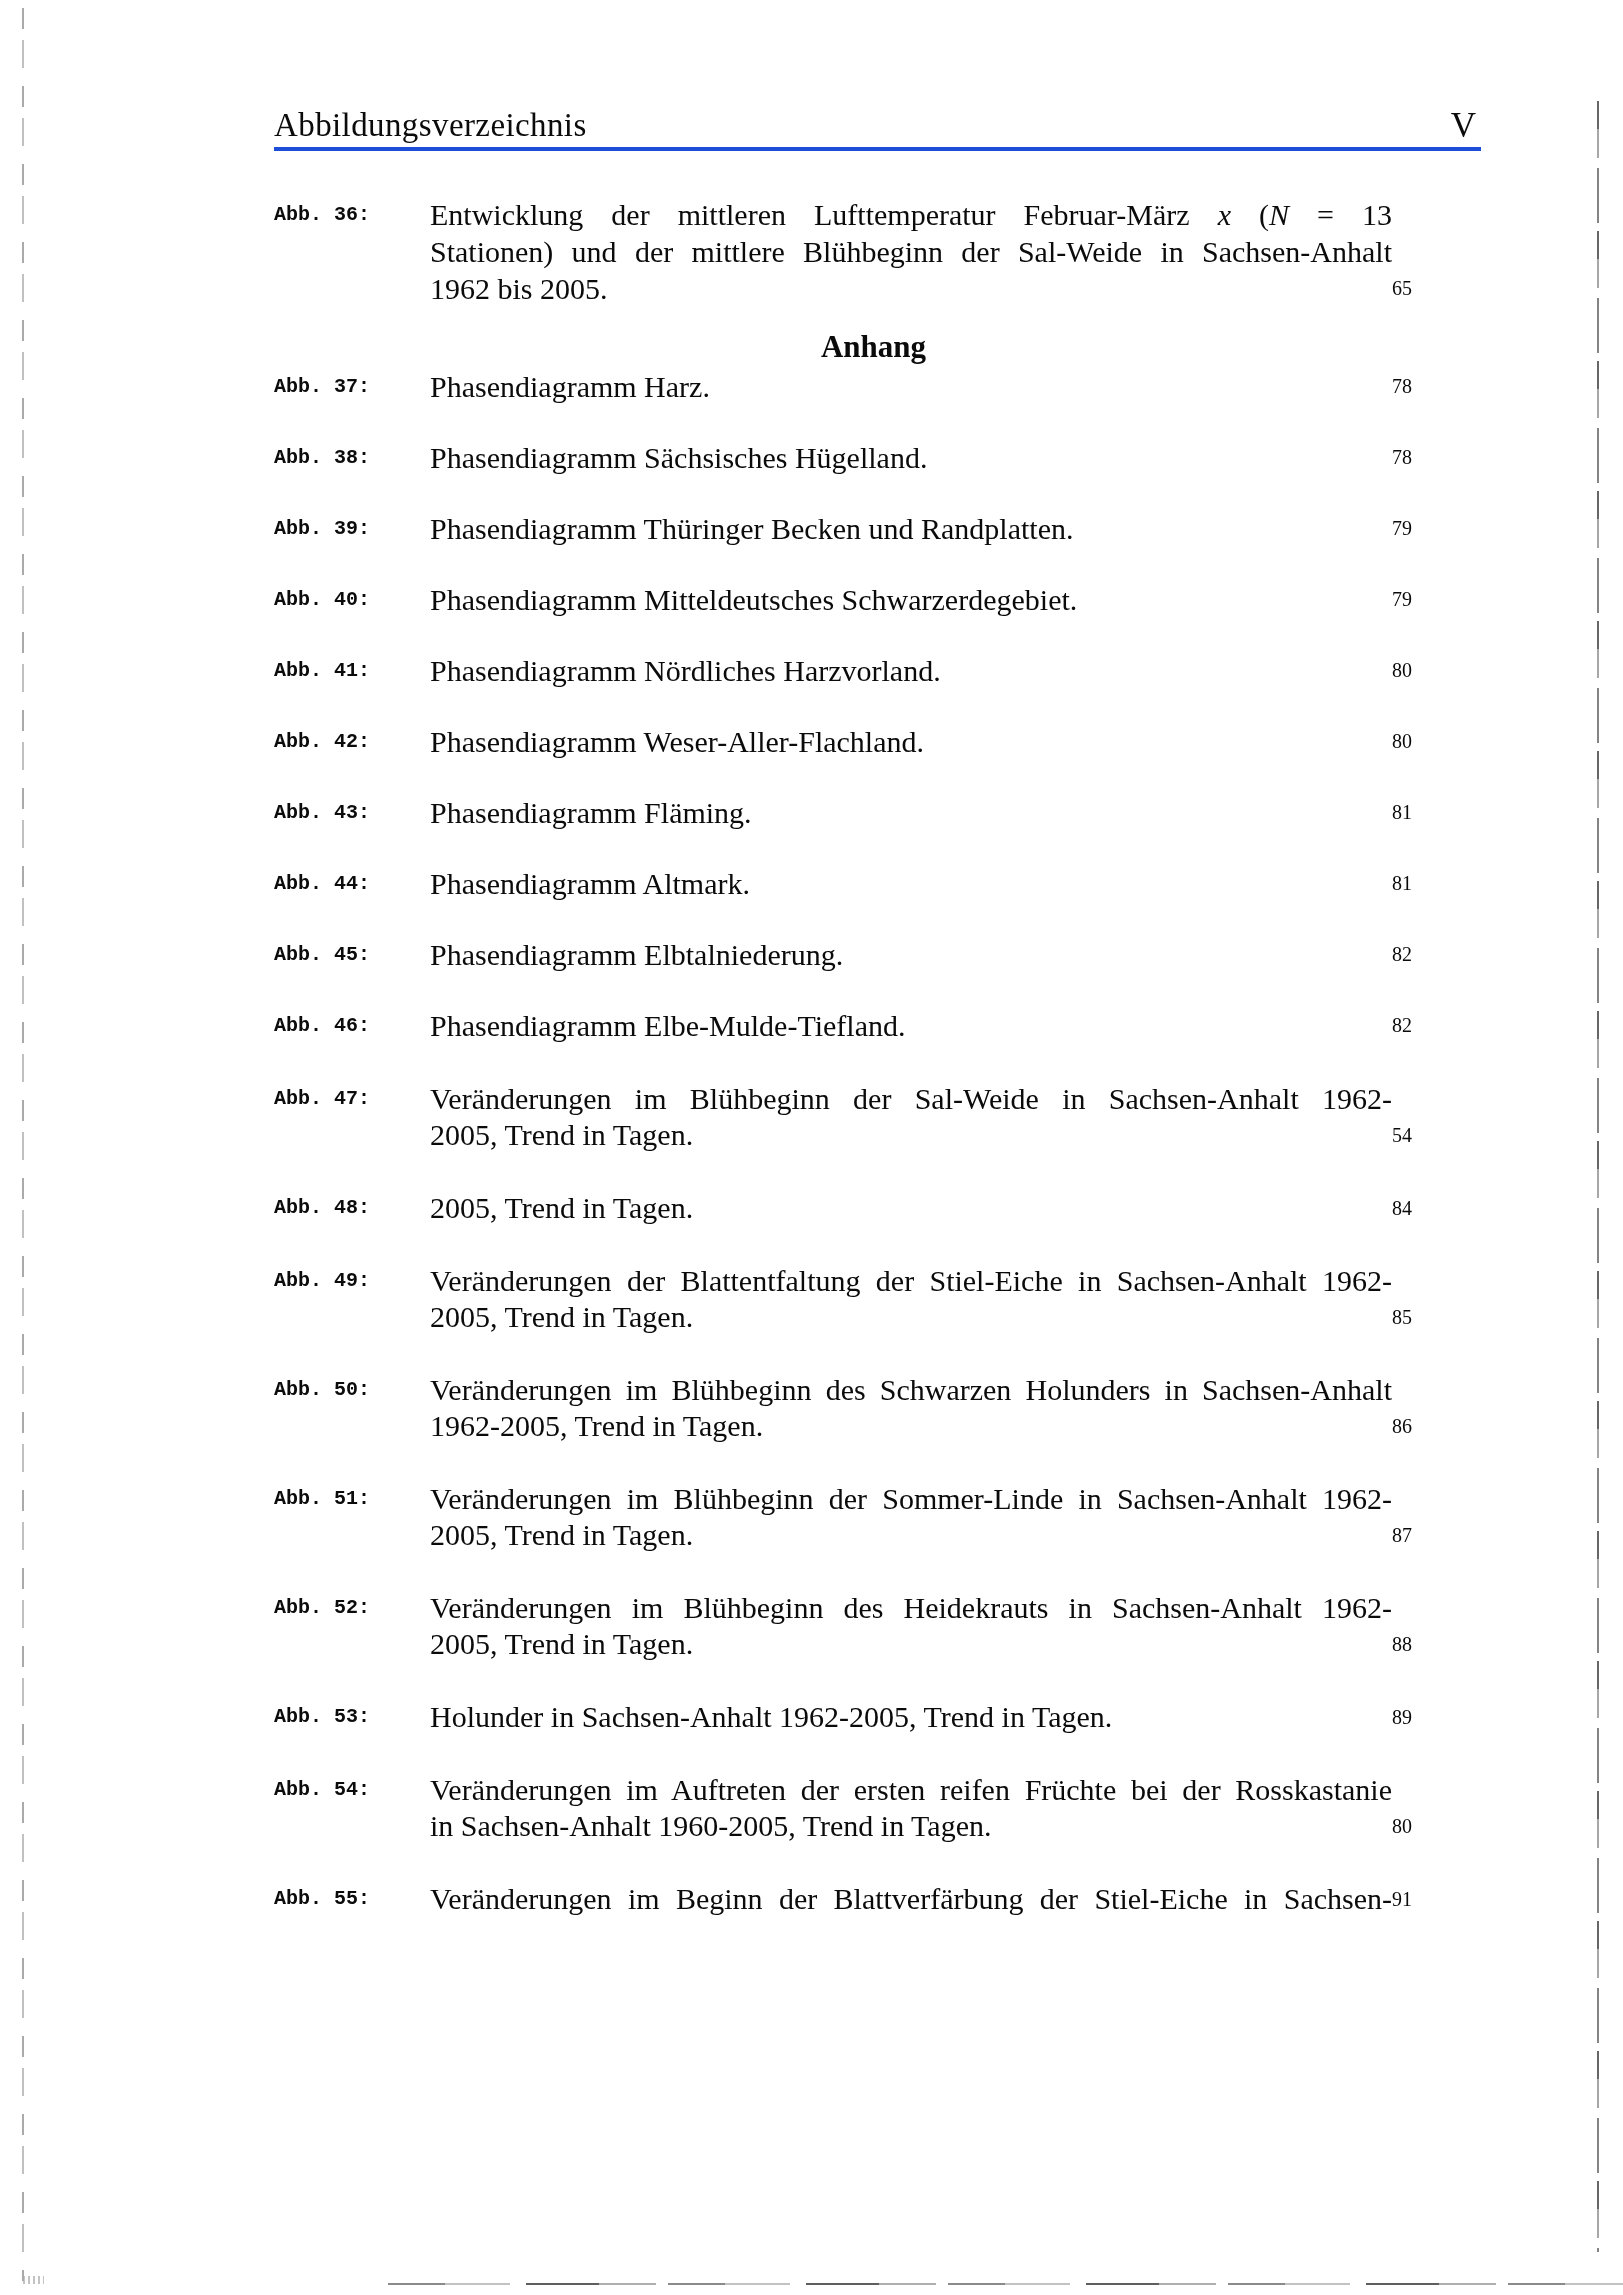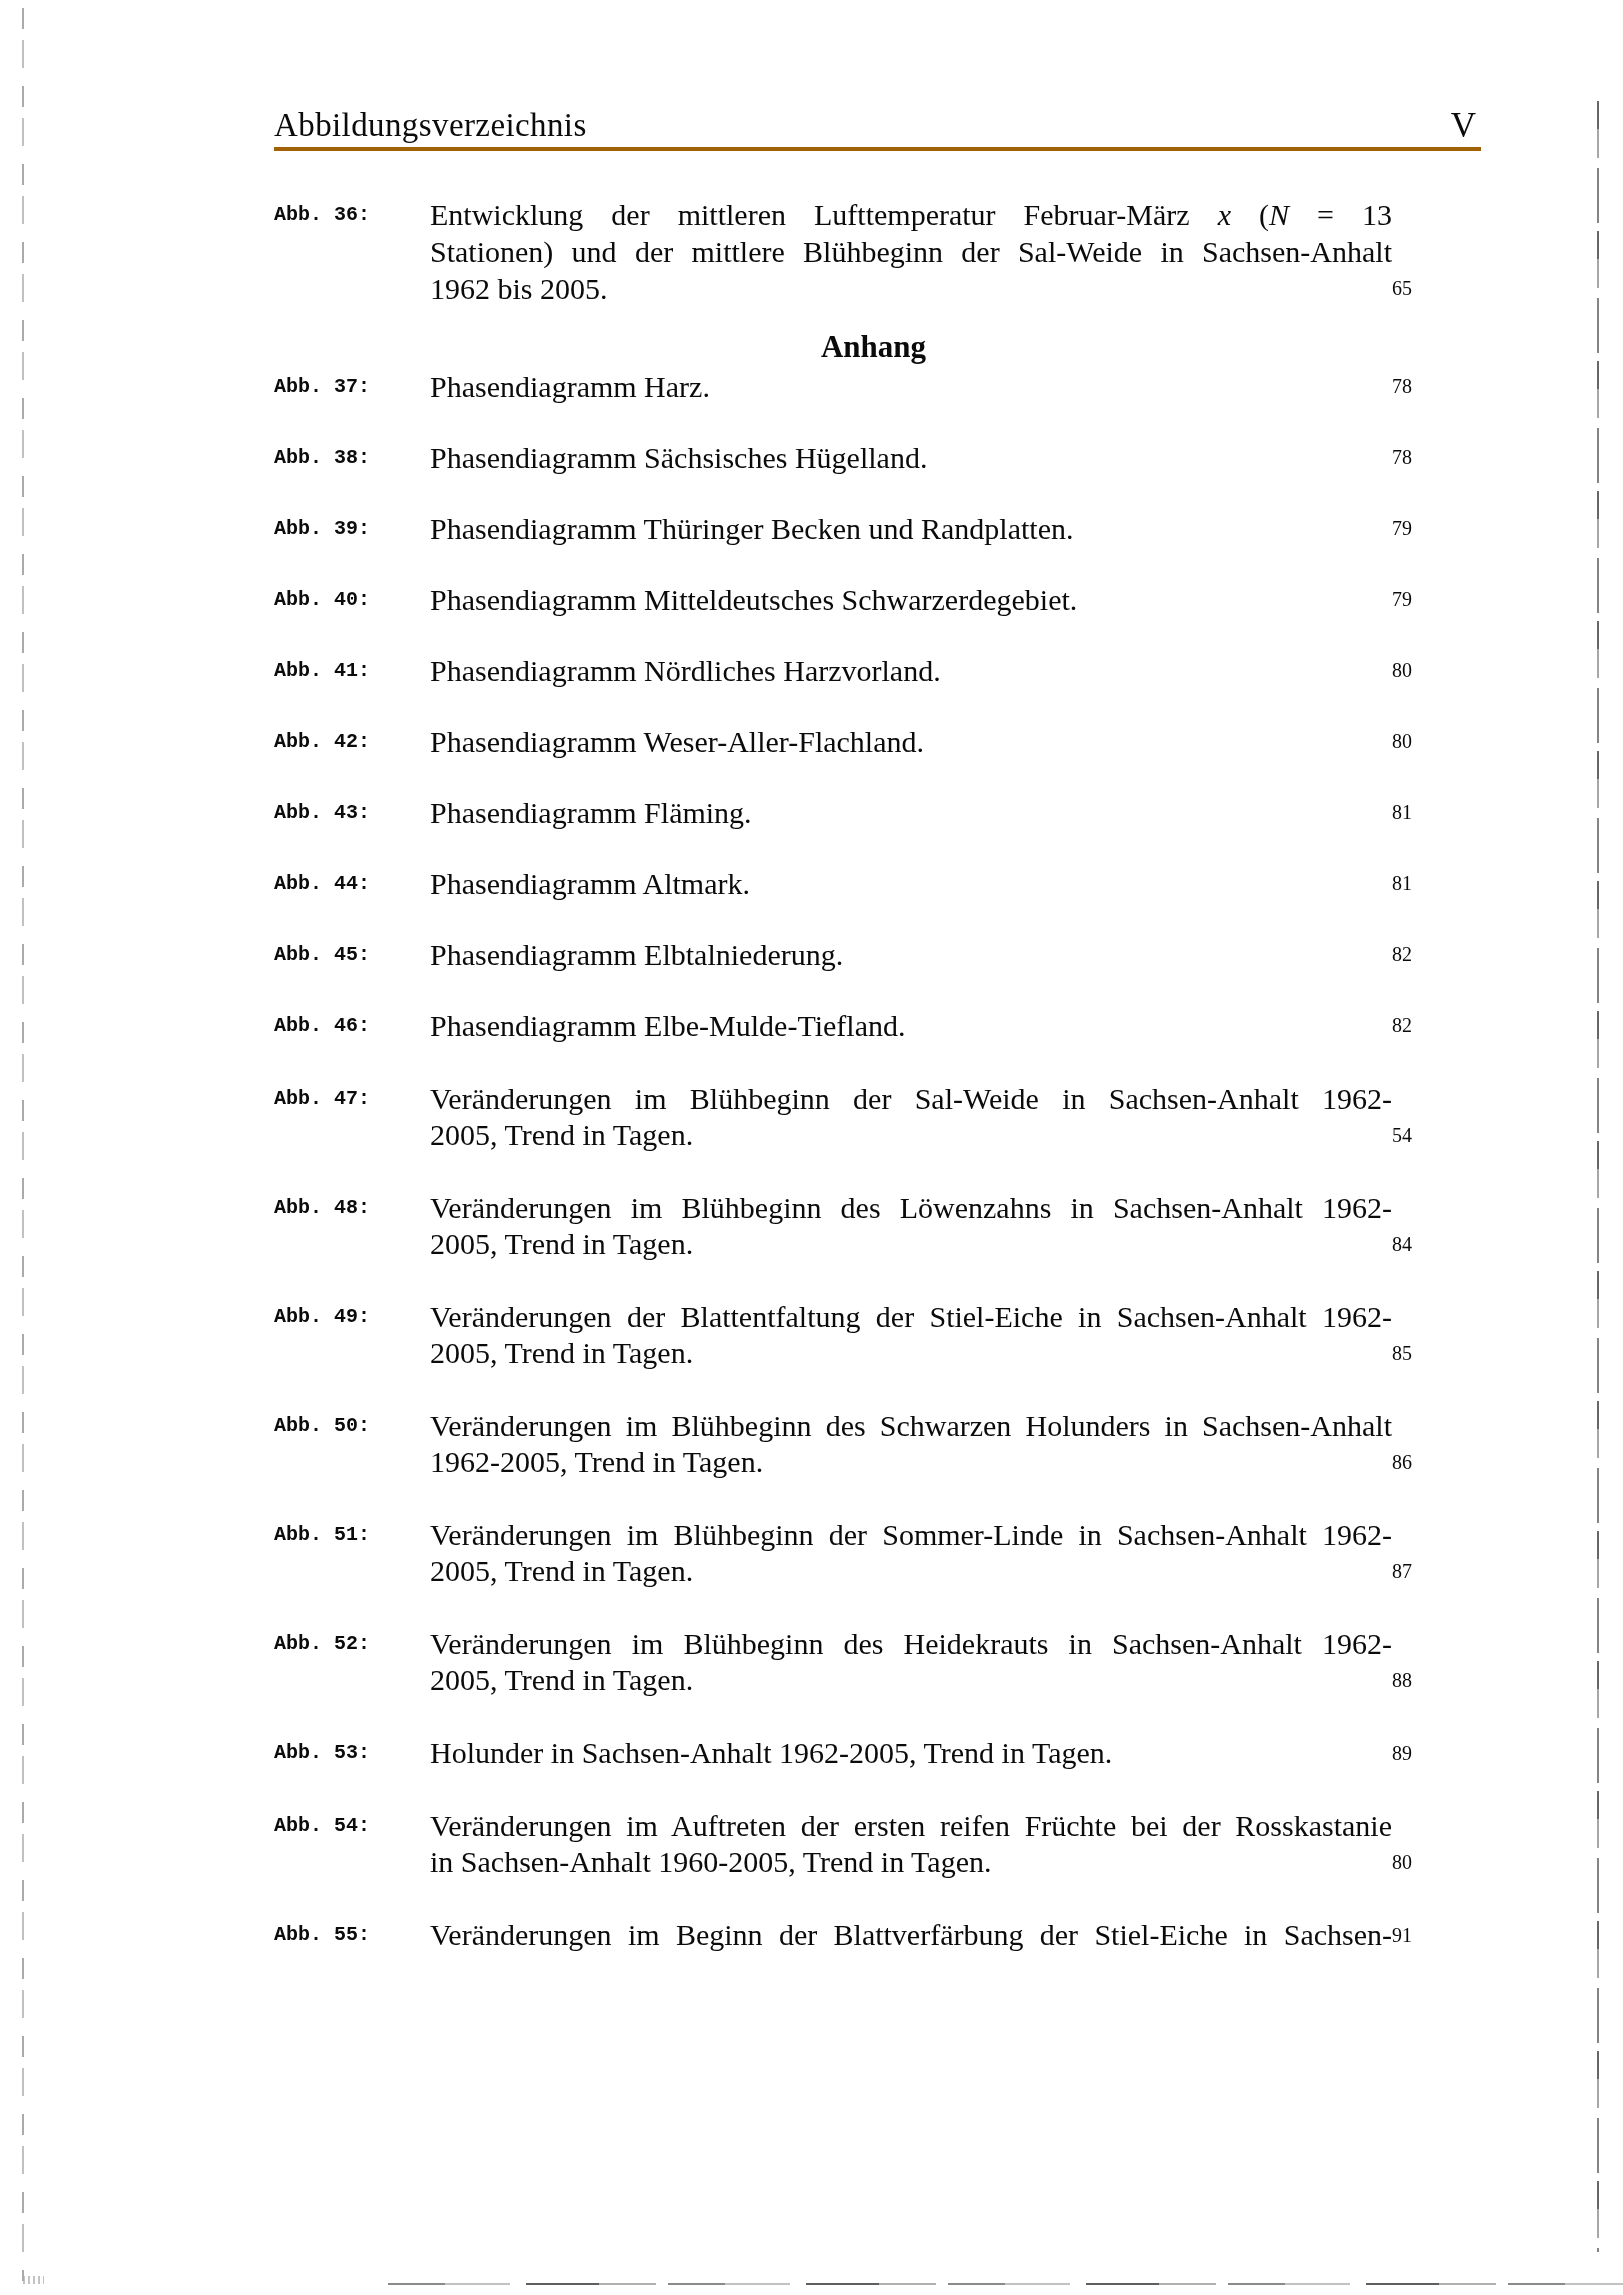--- a/index.html
+++ b/index.html
@@ -45,21 +45,21 @@
     position: absolute;
     left: 274px; top: 106px;
     width: 1199px;
   }
 
   .page-header {
     width: 1207px;
     display: flex;
     justify-content: space-between;
     align-items: flex-end;
-    border-bottom: 4px solid #a16207;
+    border-bottom: 4px solid #1d4ed8;
     padding-bottom: 1.6px;
   }
   .page-header .title { font-size: 33px; line-height: 39px; letter-spacing: 0.4px; }
   .page-header .folio { font-size: 35px; line-height: 39px; padding-right: 4.9px; }
 
   .entry {
     display: flex;
     width: 1199px;
   }
   .entry .label {
@@ -215,21 +215,20 @@
     <div class="label">Abb. 47:</div>
     <div class="text">
       <div class="jl">Veränderungen im Blühbeginn der Sal-Weide in Sachsen-Anhalt 1962-</div>
       <div class="ll">2005, Trend in Tagen.</div>
     </div>
     <div class="pg">54</div>
   </div>
   <div class="entry twoline">
     <div class="label">Abb. 48:</div>
     <div class="text">
-      <div class="jl">Veränderungen im Blühbeginn des Löwenzahns in Sachsen-Anhalt 1962-</div>
       <div class="ll">2005, Trend in Tagen.</div>
     </div>
     <div class="pg">84</div>
   </div>
   <div class="entry twoline">
     <div class="label">Abb. 49:</div>
     <div class="text">
       <div class="jl">Veränderungen der Blattentfaltung der Stiel-Eiche in Sachsen-Anhalt 1962-</div>
       <div class="ll">2005, Trend in Tagen.</div>
     </div>

